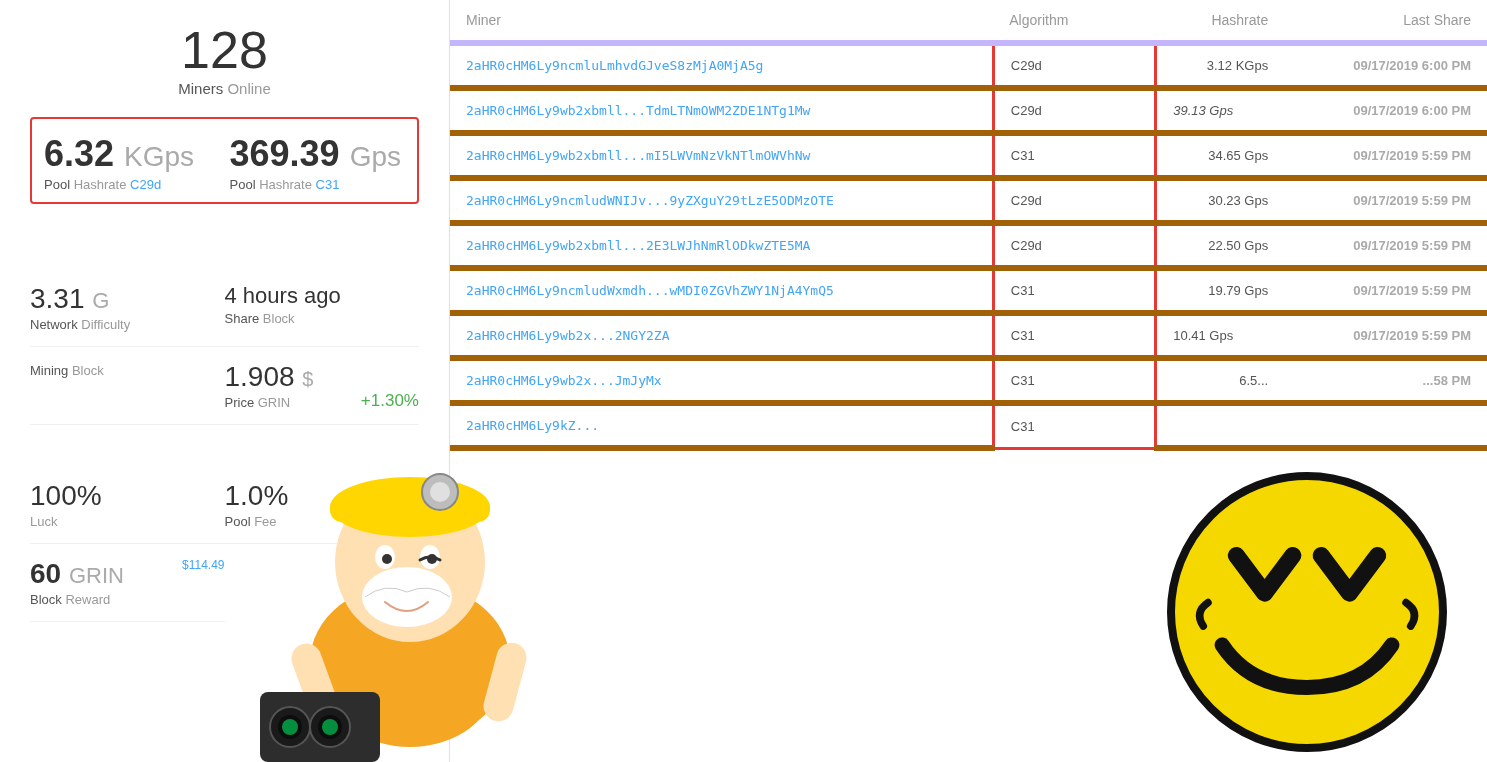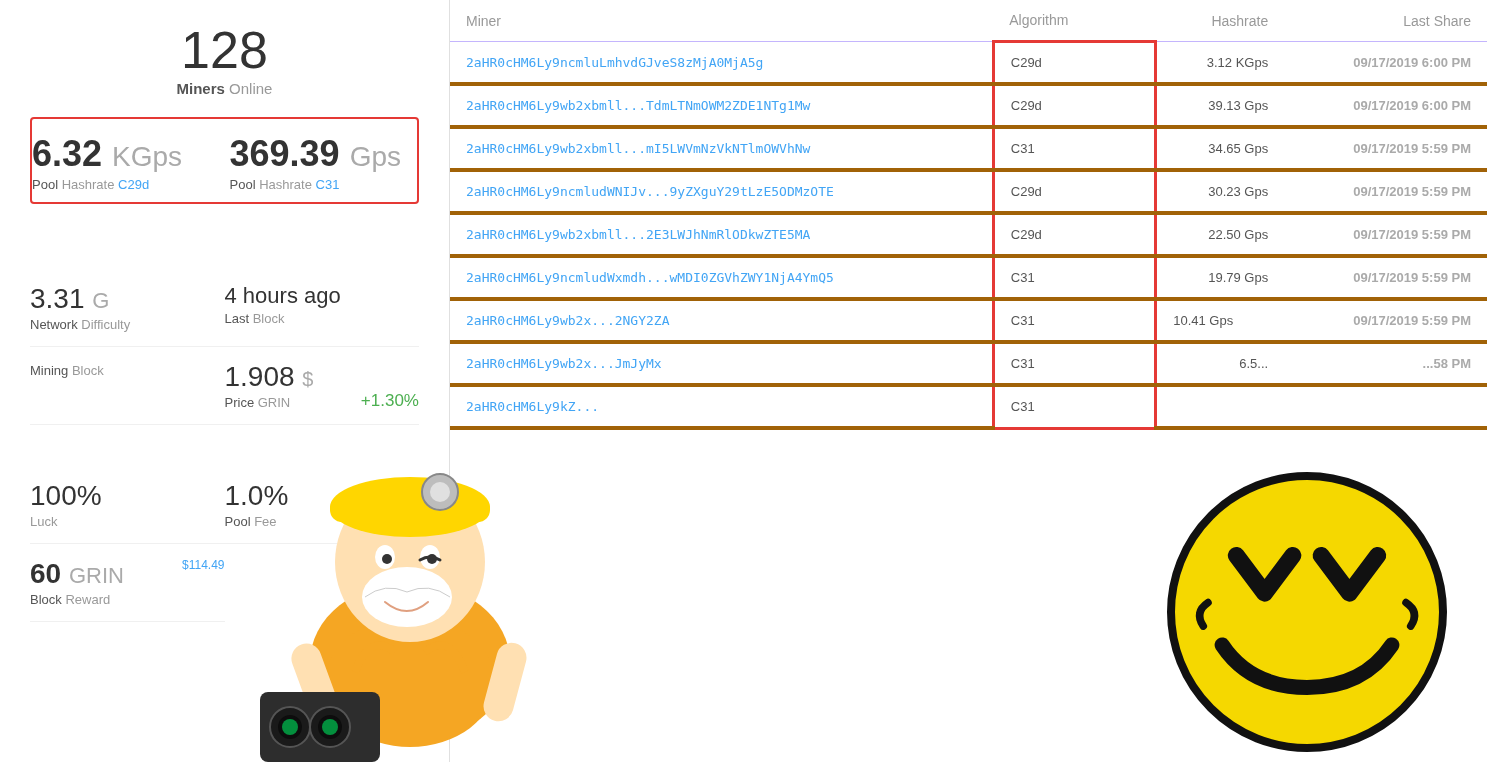--- a/index.html
+++ b/index.html
@@ -36,28 +36,28 @@
     }
 
     .miners-online-label {
       font-size: 15px;
       color: #999;
       margin-top: 4px;
     }
 
     .miners-online-label span.bold {
       color: #555;
-      font-weight: 700;
+      font-weight: 400;
     }
 
     
     .hashrate-box {
       border: 2px solid #e53935;
       border-radius: 4px;
-      padding: 14px 16px 10px 0;
+      padding: 14px 16px 10px 12px;
       display: flex;
       justify-content: space-between;
       margin-bottom: 24px;
     }
 
     .hashrate-item {
       display: flex;
       flex-direction: column;
     }
 
@@ -181,41 +181,41 @@
       overflow: hidden;
       position: relative;
     }
 
     .miners-table {
       width: 100%;
       border-collapse: collapse;
     }
 
     .miners-table thead tr {
-      border-bottom: 1px solid #c4b5fd;
+      border-bottom: 6px solid #c4b5fd;
     }
 
     .miners-table th {
       padding: 12px 16px;
       text-align: left;
       font-size: 14px;
       color: #999;
       font-weight: 400;
       background: #fff;
     }
 
     .miners-table th.right {
       text-align: right;
     }
 
     .miners-table td {
       padding: 12px 16px;
       font-size: 14px;
       color: #555;
-      border-bottom: 4px solid #a16207;
+      border-bottom: 6px solid #a16207;
     }
 
     .miners-table td.miner-addr {
       color: #42a5f5;
       font-family: monospace;
       font-size: 13px;
     }
 
     .miners-table td.algo {
       color: #555;
@@ -319,21 +319,21 @@
         <span>Difficulty</span>
       </div>
     </div>
 
 
     <div class="stat-item">
       <div class="stat-value" style="font-size:22px;font-weight:300;">
         <span>4 hours ago</span>
       </div>
       <div class="stat-label">
-        <span class="bold">Last</span>
+        <span class="bold">Share</span>
         <span>Block</span>
       </div>
     </div>
 
     <div class="stat-item">
       <div class="stat-label">
         <span class="bold">Mining</span>
         <span>Block</span>
       </div>
     </div>
@@ -444,21 +444,21 @@
     <tbody id="table-body">
     <tr>
           <td class="miner-addr">2aHR0cHM6Ly9ncmluLmhvdGJveS8zMjA0MjA5g</td>
           <td class="algo" style="border-left: 3px solid #e53935; border-right: 3px solid #e53935; padding: 12px 16px;border-top: 3px solid #e53935;">C29d</td>
           <td class="hashrate" style="text-align: right;">3.12 KGps</td>
           <td class="last-share" style="text-align: right;">09/17/2019 6:00 PM</td>
         </tr>
         <tr>
           <td class="miner-addr">2aHR0cHM6Ly9wb2xbmll...TdmLTNmOWM2ZDE1NTg1Mw</td>
           <td class="algo" style="border-left: 3px solid #e53935; border-right: 3px solid #e53935; padding: 12px 16px;">C29d</td>
-          <td class="hashrate" style="text-align: right;">39.13 Gps</td>
+          <td class="hashrate" style="text-align: left; font-style: italic;">39.13 Gps</td>
           <td class="last-share" style="text-align: right;">09/17/2019 6:00 PM</td>
         </tr>
         <tr>
           <td class="miner-addr">2aHR0cHM6Ly9wb2xbmll...mI5LWVmNzVkNTlmOWVhNw</td>
           <td class="algo" style="border-left: 3px solid #e53935; border-right: 3px solid #e53935; padding: 12px 16px;">C31</td>
           <td class="hashrate" style="text-align: right;">34.65 Gps</td>
           <td class="last-share" style="text-align: right;">09/17/2019 5:59 PM</td>
         </tr>
         <tr>
           <td class="miner-addr">2aHR0cHM6Ly9ncmludWNIJv...9yZXguY29tLzE5ODMzOTE</td>

